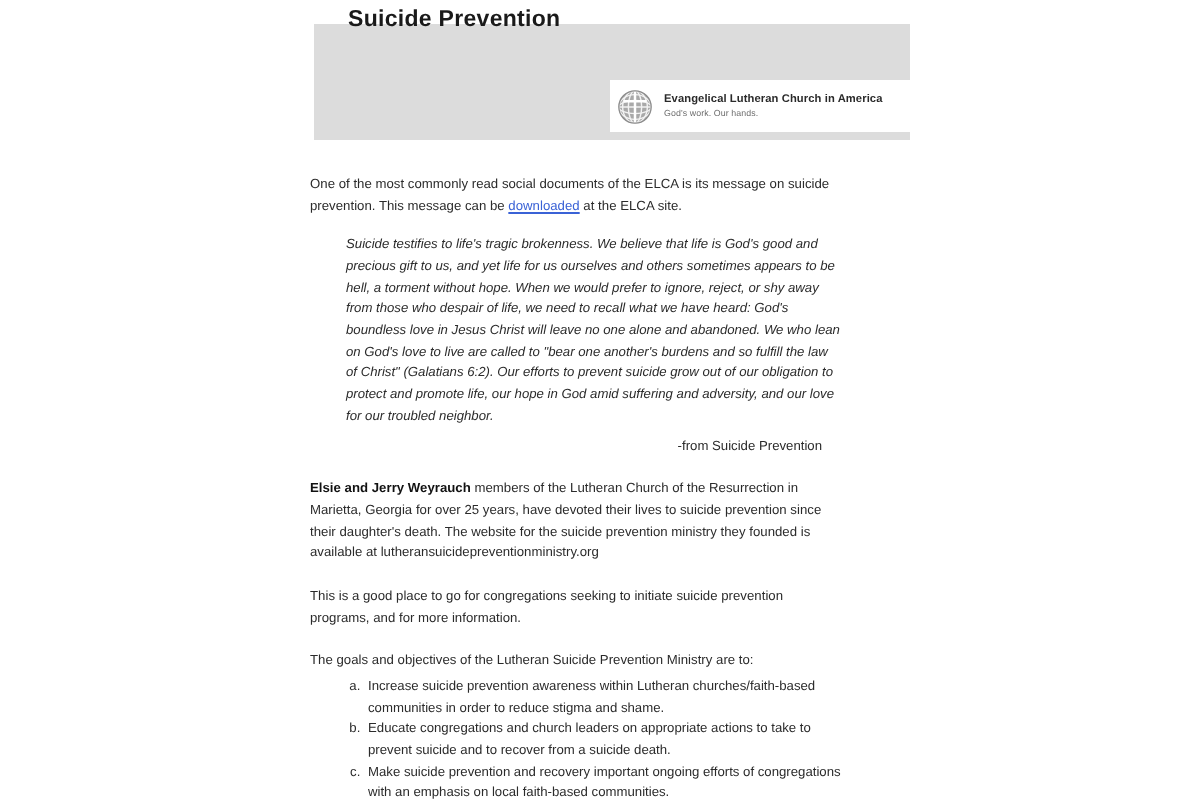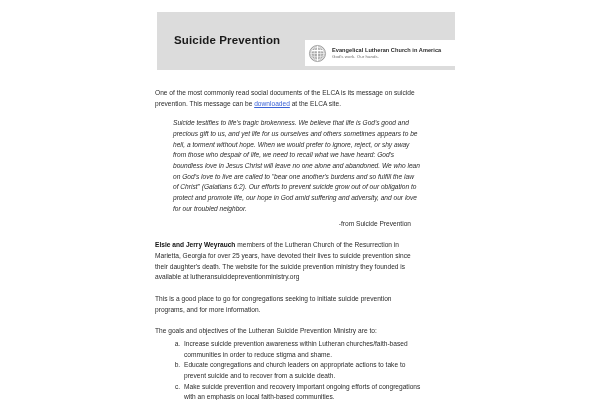--- a/index.html
+++ b/index.html
@@ -21,21 +21,21 @@
     position: absolute;
     left: 157px;
     top: 12px;
     width: 298px;
     height: 58px;
     background: #dcdcdc;
   }
   #page-title {
     position: absolute;
     left: 174px;
-    top: 34px;
+    top: 4px;
     font-size: 11.5px;
     font-weight: bold;
     letter-spacing: 0.15px;
     color: #1a1a1a;
   }
 
   
   #logo-box {
     position: absolute;
     left: 305px;

